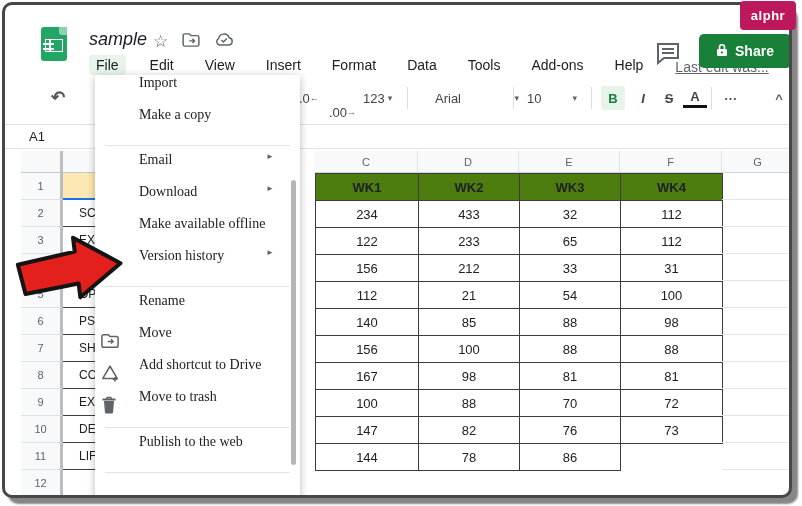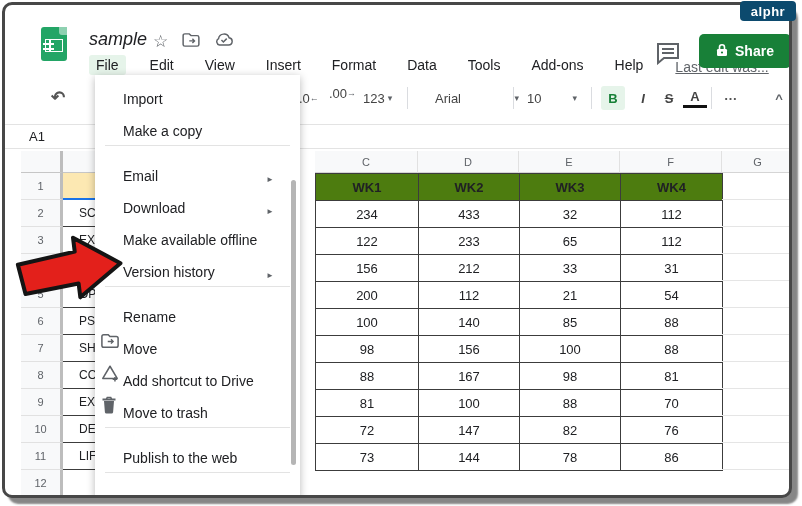--- a/index.html
+++ b/index.html
@@ -22,21 +22,21 @@
   .last-edit { color:#5f6368; text-decoration:underline; margin-left:8px; font-size:14px; white-space:nowrap; }
   .share-btn { left:694px; top:29px; width:92px; height:34px; background:#188038; border-radius:5px; color:#fff;
                font-weight:bold; font-size:14px; display:flex; align-items:center; justify-content:center; gap:7px; border:none; }
   .comment-ic { left:650px; top:36px; }
 
   
   .tb-line1 { left:0; top:119px; width:790px; height:1px; background:#e3e3e3; }
   .tb-line2 { left:0; top:143px; width:790px; height:1px; background:#e3e3e3; }
   .tbtn { color:#444; font-size:13px; display:flex; align-items:center; justify-content:center; height:24px; }
   .undo { left:46px; top:80px; font-size:17px; font-weight:bold; color:#555; }
-  .dec { left:294px; top:81px; } .inc { left:324px; top:76px; }
+  .dec { left:294px; top:81px; } .inc { left:324px; top:95px; }
   .fmt { left:358px; top:81px; gap:3px; }
   .caret { font-size:9px; color:#5f6368; }
   .vsep { top:82px; width:1px; height:22px; background:#dadce0; }
   .fontbox { left:410px; top:81px; width:92px; justify-content:space-between; padding:0 4px;margin-left:16px; }
   .sizebox { left:518px; top:81px; width:58px; justify-content:space-between; padding:0 4px; }
   .fstyle { top:81px; width:24px; font-weight:bold; color:#444; }
   .bold-on { background:#e6f4ea; color:#188038; border-radius:3px; }
   .ital { font-style:italic; }
   .strike { text-decoration:line-through; }
   .tcolor { border-bottom:3px solid #111; height:20px !important; margin-top:2px; }
@@ -59,31 +59,31 @@
          grid-auto-rows:27px; border-top:1px solid #3c3c3c; border-left:1px solid #3c3c3c; background:#fff; }
   .tbl div { border-right:1px solid #3c3c3c; border-bottom:1px solid #3c3c3c; display:flex; align-items:center; justify-content:center;
              font-size:13px; color:#202124; }
   .tbl .wk { background:#4d7c0f; font-weight:bold; }
   .gcol { left:717px; top:168px; width:72px; height:324px;
           background:repeating-linear-gradient(to bottom, transparent 0 26px, #e5e5e5 26px 27px); }
 
   
   .menu { left:90px; top:70px; width:205px; height:426px; background:#fff; z-index:50;
           box-shadow:0 2px 8px rgba(0,0,0,.28); border-radius:0 0 5px 5px; }
-  .menu .item { height:32px; display:flex; align-items:flex-end; position:relative; font-size:14px; color:#202124; padding-left:28px; }
+  .menu .item { height:32px; display:flex; align-items:flex-start; position:relative; font-size:14px; color:#202124; padding-left:44px;font-family:Liberation Serif, serif; }
   .menu .item .ic { position:absolute; left:6px; top:7px; width:18px; height:18px; }
   .menu .item .sub { position:absolute; right:26px; font-size:8px; color:#5f6368; }
   .menu .div { height:1px; background:#e3e3e3; margin:6px 10px; }
   .menu-scroll { position:absolute; right:4px; top:105px; width:5px; height:285px; background:#b5b5b5; border-radius:3px; }
 
   
   .red-arrow { left:10px; top:228px; z-index:60; }
 
   
-  .badge { position:absolute; right:6px; top:1px; width:56px; height:20px; background:#0c4a6e; color:#fff;
+  .badge { position:absolute; right:6px; top:1px; width:56px; height:29px; background:#be185d; color:#fff;
            font-size:13px; font-weight:bold; display:flex; align-items:center; justify-content:center;
            border-radius:4px; z-index:100; letter-spacing:0.5px; }
 </style>
 </head>
 <body>
 
 <div class="window">
 
   <div class="abs sheets-icon">
     <div class="fold"></div>
@@ -223,21 +223,20 @@
       <div>32</div>
       <div>112</div>
     <div>122</div>
       <div>233</div>
       <div>65</div>
       <div>112</div>
     <div>156</div>
       <div>212</div>
       <div>33</div>
       <div>31</div>
-    <div>200</div>
       <div>112</div>
       <div>21</div>
       <div>54</div>
     <div>100</div>
       <div>140</div>
       <div>85</div>
       <div>88</div>
     <div>98</div>
       <div>156</div>
       <div>100</div>

